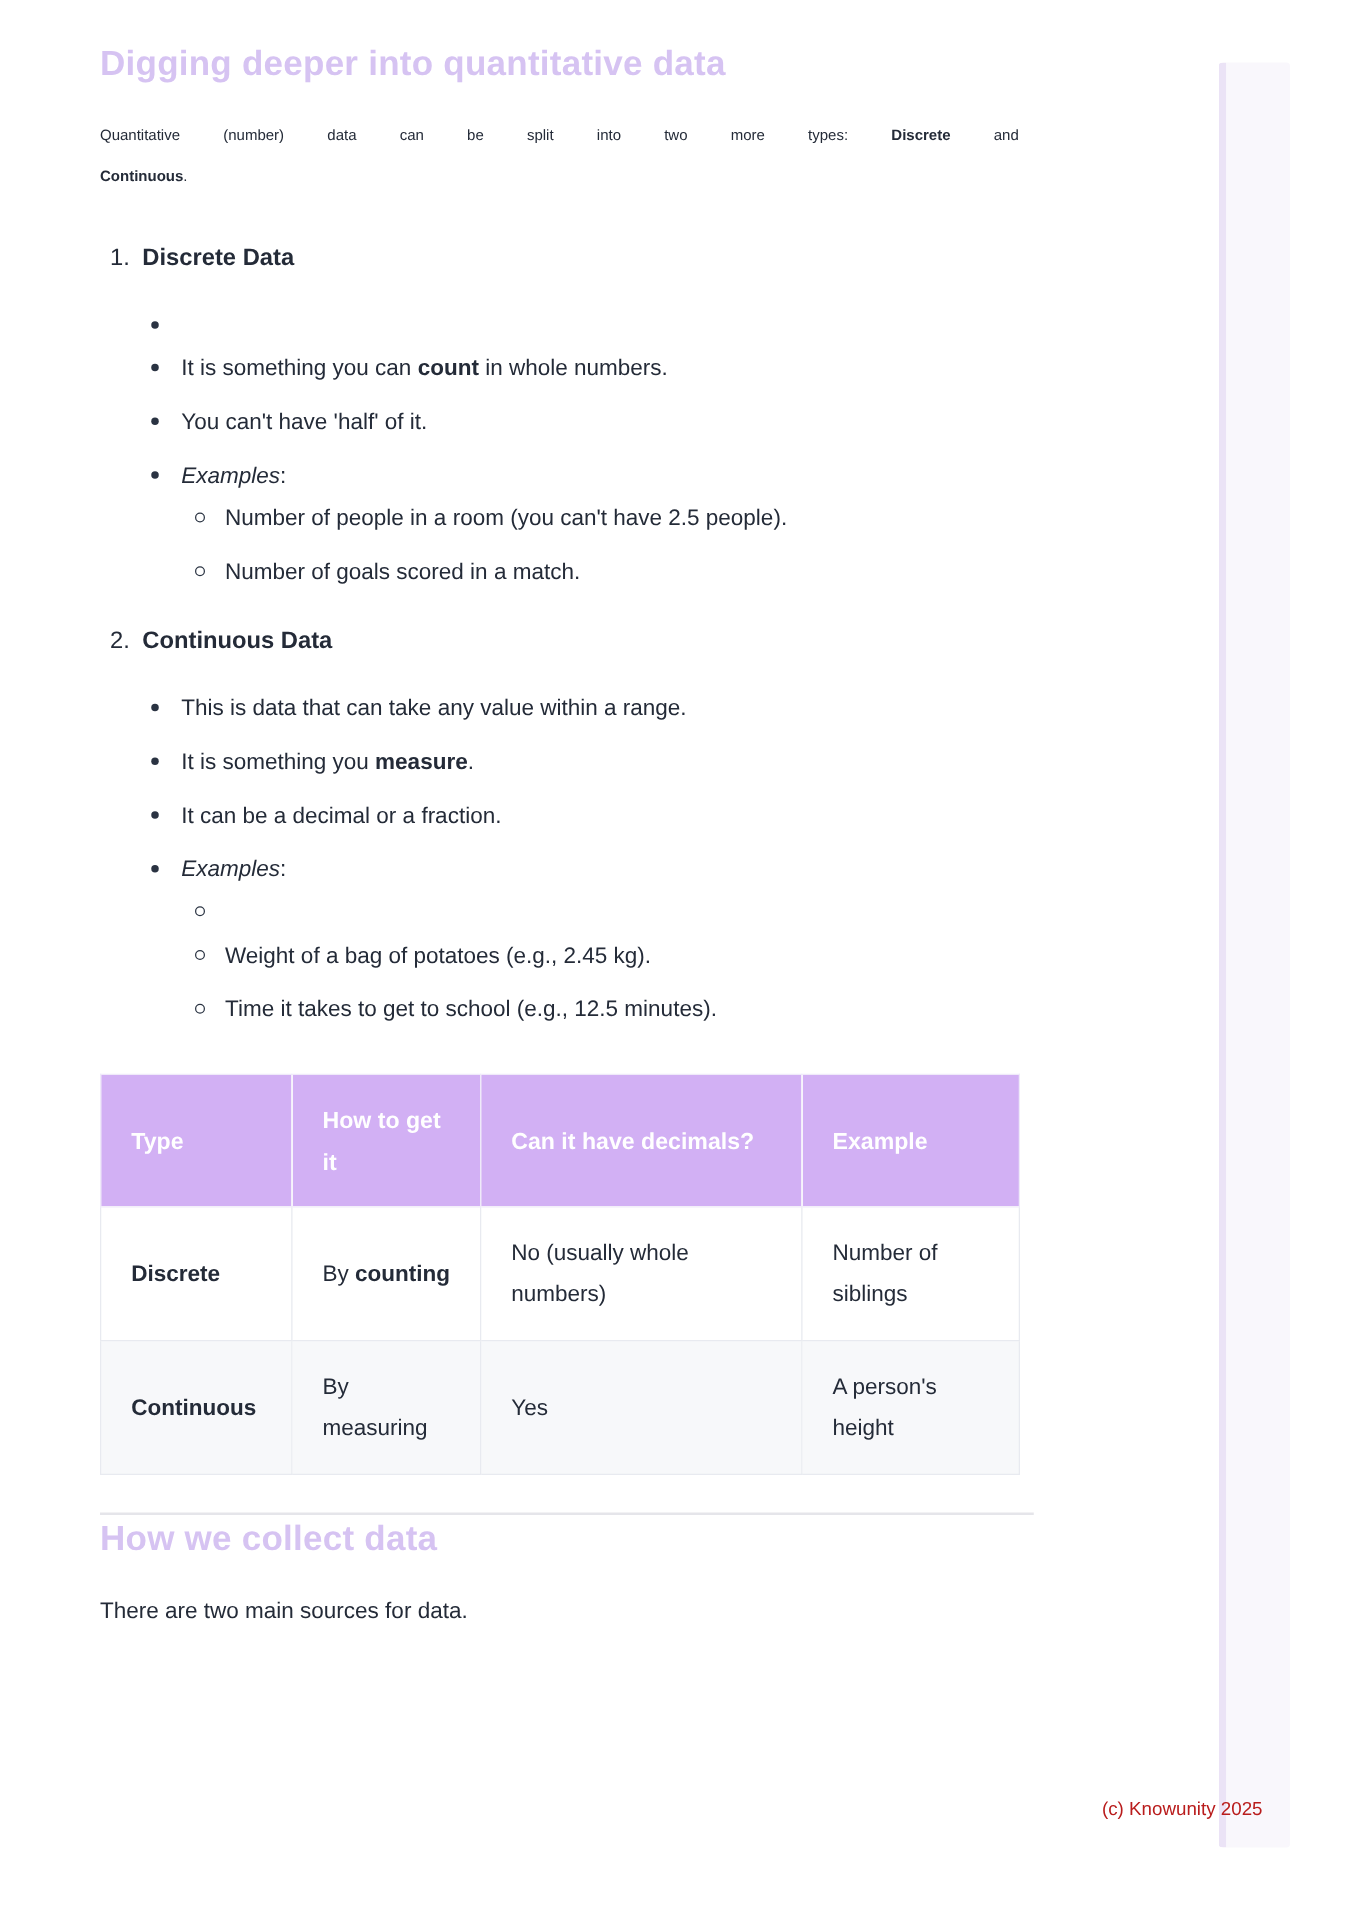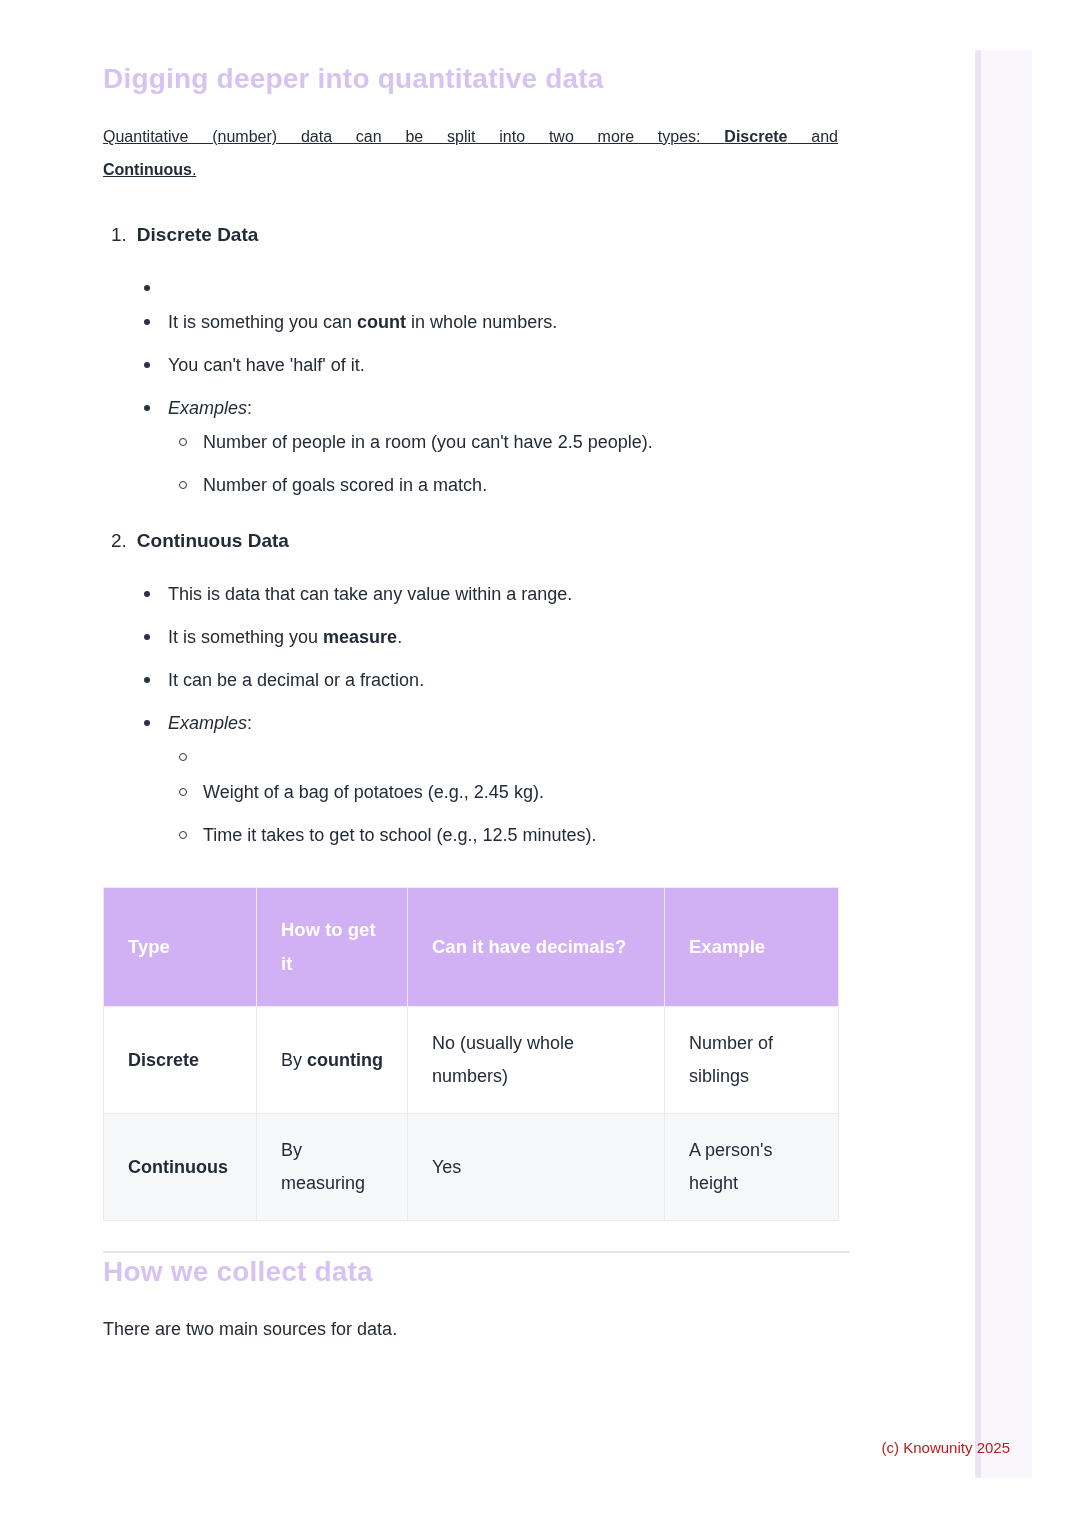--- a/index.html
+++ b/index.html
@@ -1,43 +1,43 @@
 <!DOCTYPE html>
 <html><head>
 <meta charset="utf-8">
 <style>
   html, body { margin:0; padding:0; background:#ffffff; }
   body {
     width:1080px; height:1528px; position:relative; overflow:hidden;
     font-family:"Liberation Sans", sans-serif; color:#242b38;
   }
-  .content { position:absolute; left:103px; top:0; width:735px; padding-top:60px; z-index:1; }
+  .content { position:absolute; left:80px; top:0; width:735px; padding-top:32px; z-index:1; }
 
   h1, h2 {
     font-size:28px; line-height:38px; font-weight:700; margin:0;
     color:#d6c3f2; letter-spacing:.2px;
   }
-  .intro { margin:22px 0 0; font-size:16px; line-height:33px;text-decoration:underline; }
+  .intro { margin:22px 0 0; font-size:12px; line-height:33px; }
   .intro .j { text-align:justify; text-align-last:justify; }
 
   .section { display:flow-root; }
   .sec-title { display:flex; margin:36px 0 0; padding-left:8px; font-size:19px; line-height:26px; }
   .sec-title .num { margin-right:10px; font-weight:400; }
   .sec-title .ttl { font-weight:700; }
   .section.sec2 .sec-title { margin-top:12px; }
 
   .ul1 { margin-top:28px; }
   .li1, .li2 { display:flex; font-size:18px; line-height:24px; margin-bottom:19px; }
   .dot  { flex:none; width:6px; height:6px; border-radius:50%; background:#2a3342; margin:9px 18px 0 41px; }
   .circ { flex:none; width:6px; height:6px; border-radius:50%; border:1.5px solid #2a3342; margin:8px 16px 0 76px; background:transparent; }
   .ul2 { margin-top:-9px; }
 
   table { margin-top:21px; border-collapse:collapse; width:735px; table-layout:fixed; }
   th, td { text-align:left; vertical-align:middle; padding:0 18px 0 24px; overflow:hidden; }
-  thead tr { height:119px; }
+  thead tr { height:106px; }
   tbody tr { height:107px; }
   th {
     background:#d2b0f4; color:#ffffff; font-weight:600; font-size:18.5px;
     line-height:34px; border:1px solid #efeaf9;
   }
   td { font-size:18px; line-height:33px; border:1px solid #e8eaf0; background:#ffffff; }
   tbody tr.alt td { background:#f7f8fa; }
 
   hr.divider { margin:30px 0 0; border:none; border-top:2px solid #e5e5ea; width:747px; }
   h2 { }

